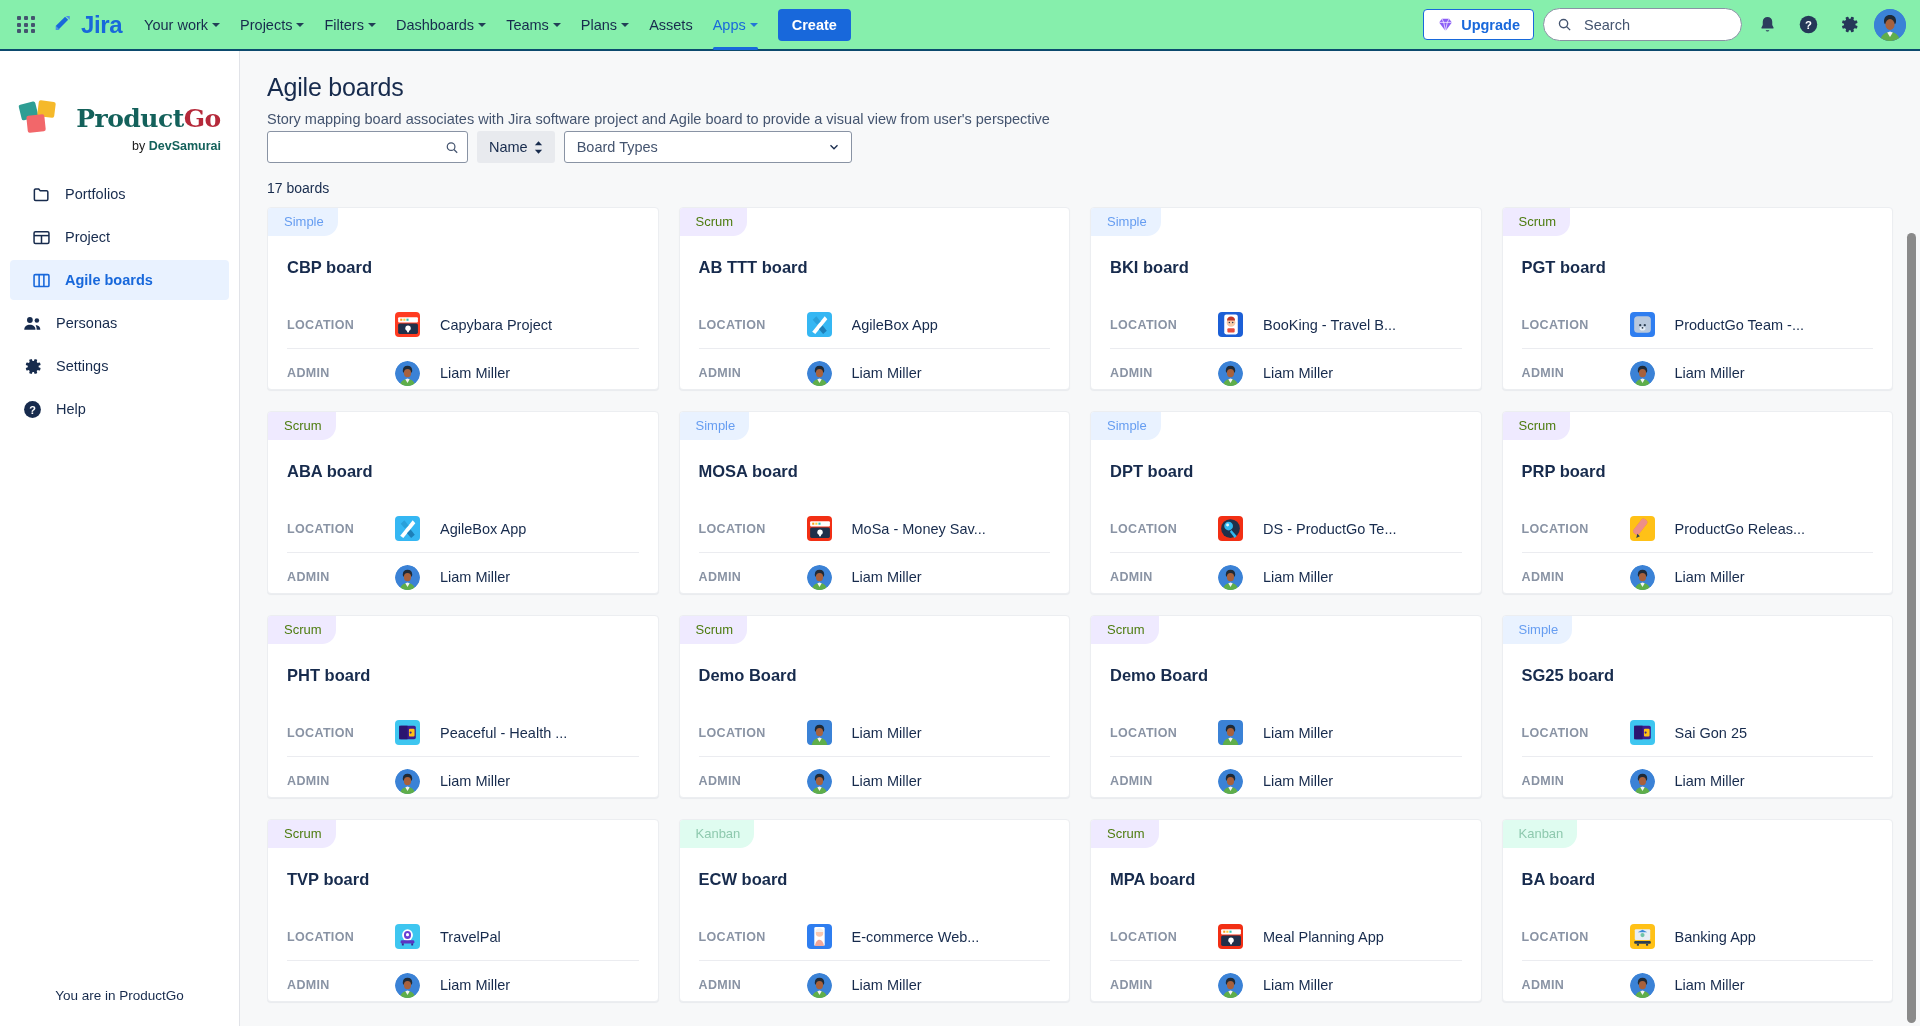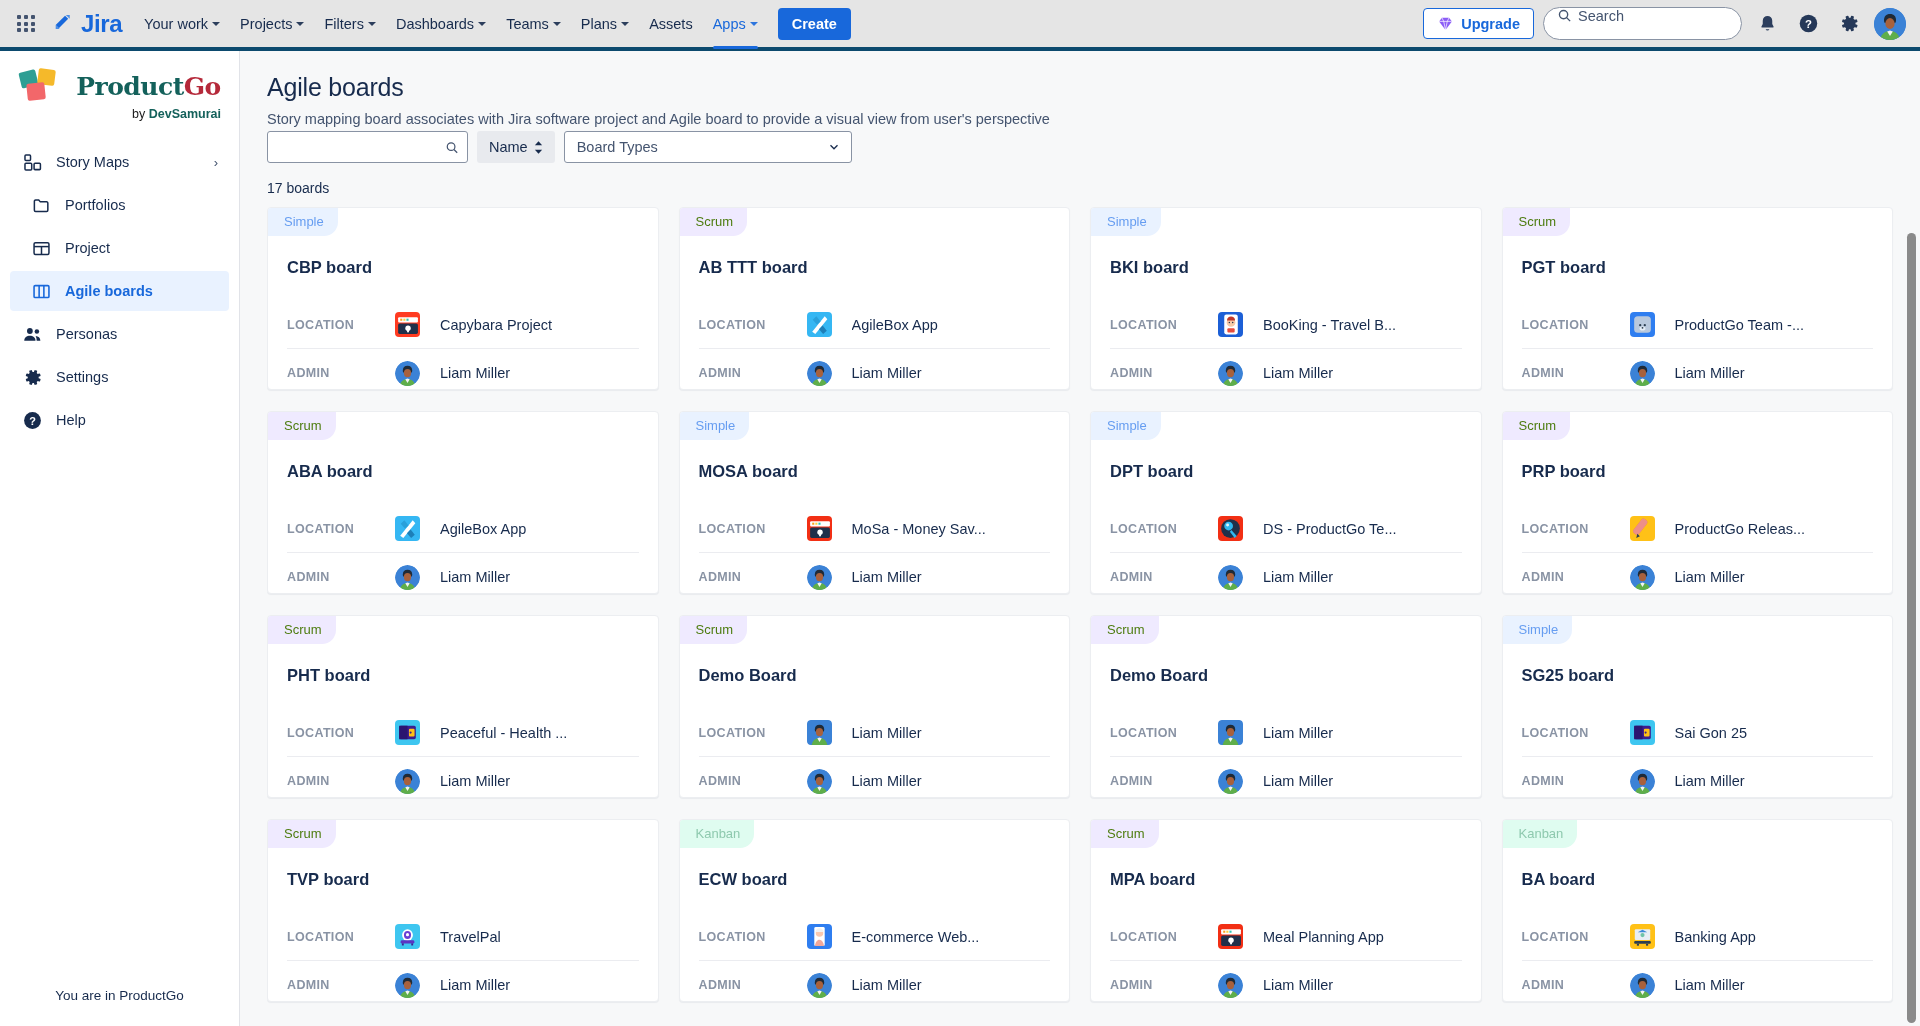--- a/index.html
+++ b/index.html
@@ -6,22 +6,22 @@
   html, body {
     width: 1920px; height: 1026px;
     font-family: "Liberation Sans", sans-serif;
     background: #ffffff; overflow: hidden;
     -webkit-font-smoothing: antialiased;
   }
 
   
   .topnav {
     height: 51px; width: 100%;
-    background: #e5e5e5;
-    border-bottom: 4px solid #0c4a6e;
+    background: #86efac;
+    border-bottom: 2px solid #0c4a6e;
     display: flex; align-items: center;
     padding: 0 14px 0 10px;
     position: relative; z-index: 40;
   }
   .appswitcher {
     width: 32px; height: 32px; border-radius: 4px;
     display: flex; align-items: center; justify-content: center;
     flex: 0 0 auto; cursor: pointer;
   }
   .grid9 { display: grid; grid-template-columns: repeat(3, 4px); grid-template-rows: repeat(3, 4px); gap: 2.6px; }
@@ -48,21 +48,21 @@
     border: none; border-radius: 4px; padding: 8px 14px; cursor: pointer;
     margin-left: 10px;
   }
   .nav-right { margin-left: auto; display: flex; align-items: center; gap: 9px; }
   .upgrade-btn {
     display: flex; align-items: center; gap: 7px;
     border: 1.5px solid #1868db; color: #1868db; background: #fff;
     border-radius: 4px; padding: 6px 13px; font-size: 14.5px; font-weight: 600; cursor: pointer;
   }
   .searchbox {
-    display: flex; gap: 6px;
+    display: flex; align-items: center; gap: 12px;
     border: 1px solid #8993a4; border-radius: 20px;
     height: 33px; width: 199px; padding: 0 13px; cursor: text; background:#fff;
   }
   .searchbox span.ph { font-size: 14.5px; color: #44546f; }
   .iconbtn {
     width: 32px; height: 32px; border-radius: 50%;
     display: flex; align-items: center; justify-content: center; cursor: pointer;
   }
   .avatar-top {
     width: 32px; height: 32px; border-radius: 50%; cursor: pointer; overflow: hidden;
@@ -72,21 +72,21 @@
   
   .shell { display: flex; height: 975px; width: 100%; }
 
   
   .sidebar {
     width: 240px; flex: 0 0 240px;
     background: #ffffff; border-right: 1px solid #e1e3e8;
     display: flex; flex-direction: column; position: relative;
   }
   .logo-wrap { padding: 17px 0 4px 0; display:flex; flex-direction:column; align-items:center; }
-  .logo-row { display: flex; align-items: center; gap: 12px; }
+  .logo-row { display: flex; align-items: center; gap: 12px; margin-top: 32px; }
   .logo-text { font-family: "DejaVu Serif", serif; font-size: 25px; font-weight: 700; letter-spacing: -0.5px; }
   .lt-green { color: #14615b; }
   .lt-red { color: #b5293a; }
   .by-line { font-size: 12.5px; color: #1a1a1a; margin-top: 3px; margin-right: 18px; align-self: flex-end; }
   .by-line b { color: #14615b; font-weight: 700; }
 
   .nav-list { margin-top: 17px; }
   .side-item {
     display: flex; align-items: center; gap: 13px;
     height: 40px; margin: 0 10px 3px 10px; padding: 0 11px;
@@ -315,31 +315,20 @@
           <rect x="20" y="1" width="17" height="16" rx="2" fill="#f5b92a" transform="rotate(7 28 9)"></rect>
           <rect x="9" y="15" width="18" height="17" rx="2" fill="#f2676a" transform="rotate(-6 18 23)"></rect>
         </svg>
         <span class="logo-text"><span class="lt-green">Product</span><span class="lt-red">Go</span></span>
       </div>
       <div class="by-line"><span>by </span><b>DevSamurai</b></div>
     </div>
 
     <div class="nav-list">
 
-      <div class="side-item">
-        <span class="side-ico">
-          <svg width="19" height="19" viewBox="0 0 24 24" fill="none" stroke="#172b4d" stroke-width="1.9">
-            <rect x="2.5" y="2.5" width="7" height="7" rx="1.2"></rect>
-            <rect x="2.5" y="13" width="8.5" height="8.5" rx="1.2"></rect>
-            <rect x="14" y="13" width="8" height="8" rx="1.2"></rect>
-          </svg>
-        </span>
-        <span class="side-label">Story Maps</span>
-        <span class="side-chevron">›</span>
-      </div>
 
       <div class="side-item indent">
         <span class="side-ico">
           <svg width="19" height="19" viewBox="0 0 24 24" fill="none" stroke="#172b4d" stroke-width="1.9">
             <path d="M3 6.5a1.5 1.5 0 0 1 1.5-1.5h4l2 2.4h8A1.5 1.5 0 0 1 20 9v9a1.5 1.5 0 0 1-1.5 1.5h-14A1.5 1.5 0 0 1 3 18z"></path>
           </svg>
         </span>
         <span class="side-label">Portfolios</span>
       </div>
 

